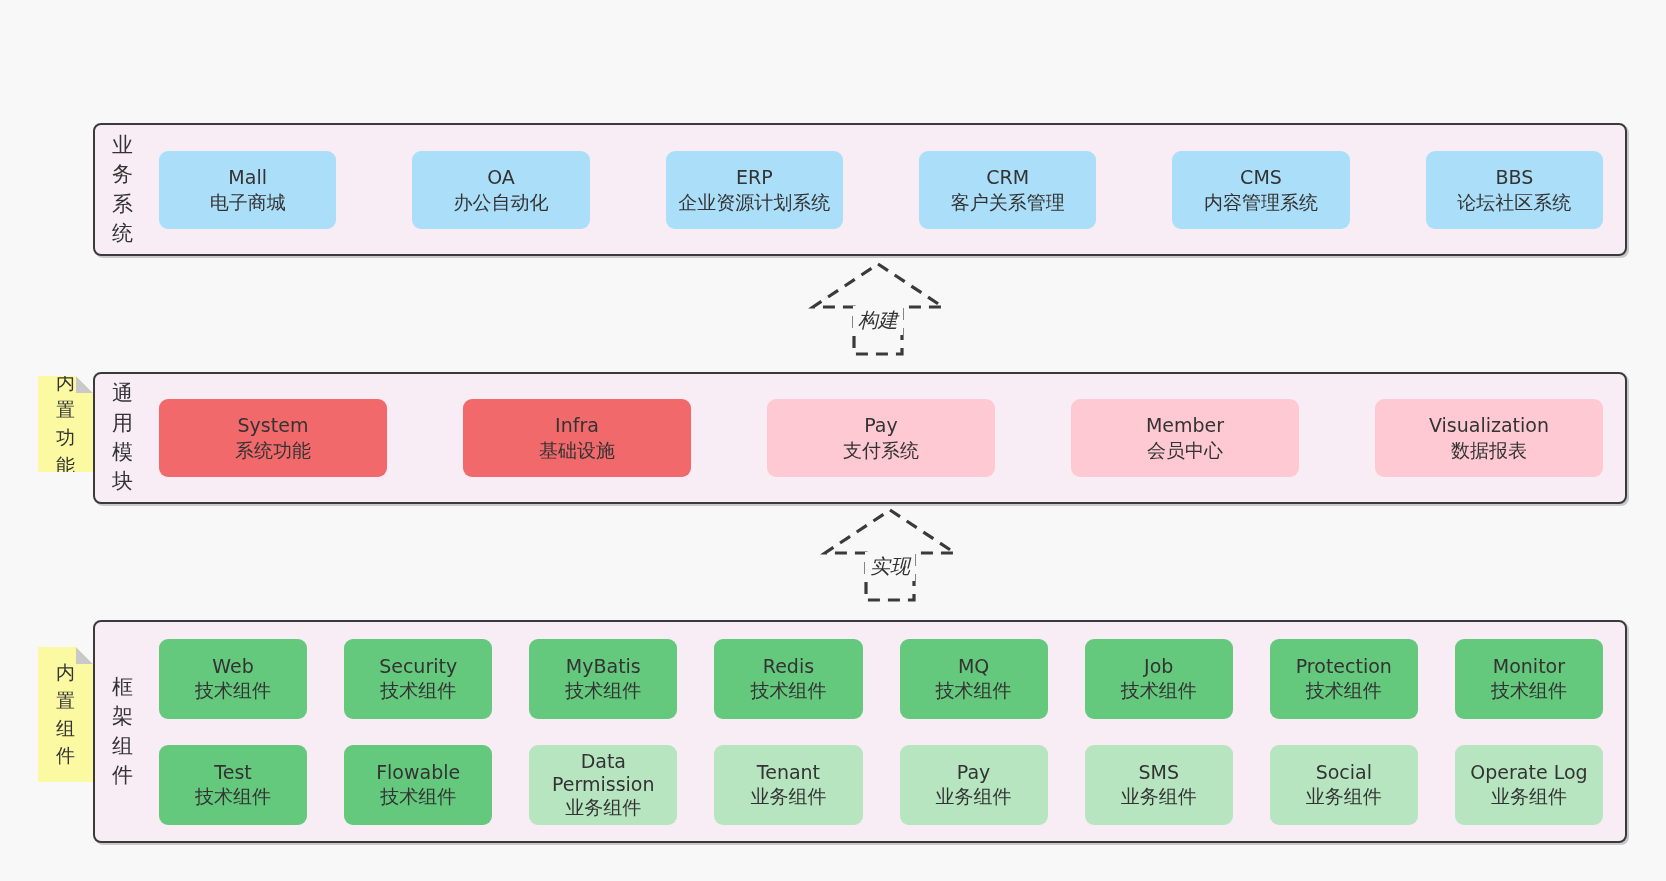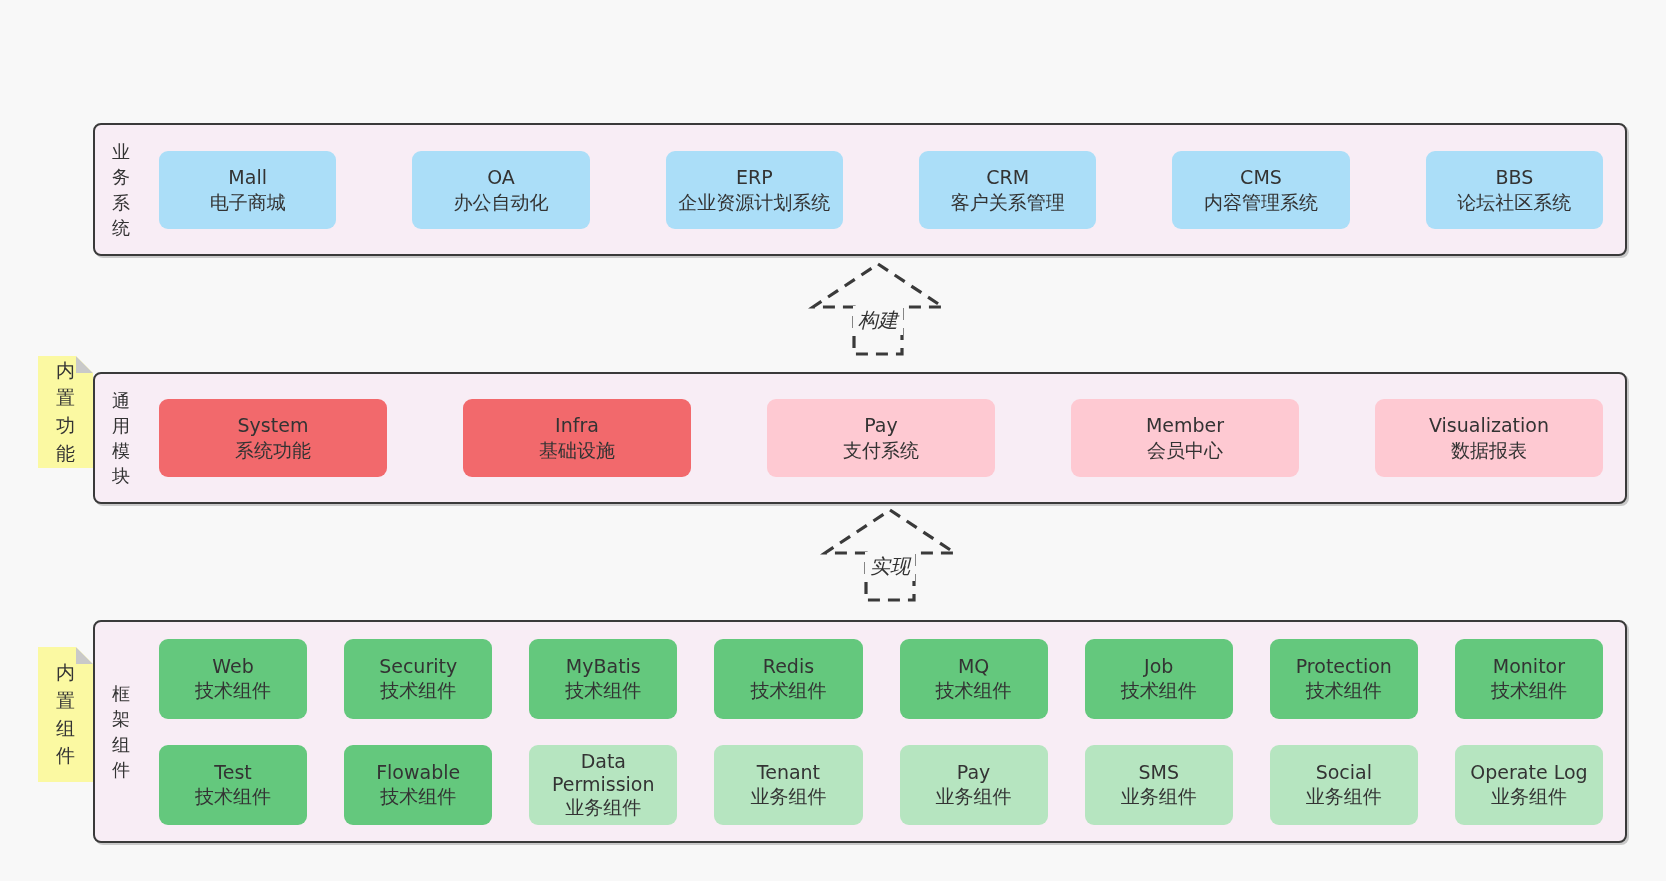--- a/index.html
+++ b/index.html
@@ -12,40 +12,40 @@
   body{background:var(--page-bg);font-family:"DejaVu Sans","Liberation Sans",sans-serif;color:var(--text);}
   .canvas{position:relative;width:1666px;height:881px;background:var(--page-bg);overflow:hidden;}
 
   .band{position:absolute;left:93px;width:1534px;background:var(--band-bg);
         border:2px solid var(--outline);border-radius:8px;box-sizing:border-box;
         display:flex;align-items:center;box-shadow:2px 2px 0 #c9c9c9;}
   #band-business{top:123px;height:133px;}
   #band-modules{top:372px;height:132px;}
   #band-components{top:620px;height:223px;}
 
-  .band-label{flex:none;width:24px;margin:0 26px 0 14px;font-size:18px;line-height:1.4;
-              word-break:break-all;text-align:center;color:var(--text);}
+  .band-label{flex:none;width:24px;margin:0 26px 0 14px;font-size:21px;line-height:1.4;
+              word-break:break-all;text-align:right;color:var(--text);}
 
   .box-row{display:flex;flex:1;gap:76px;margin-right:22px;}
   .rows{flex:1;display:flex;flex-direction:column;gap:26px;margin-right:22px;}
   .rows .box-row{margin-right:0;gap:37px;}
 
   .box{flex:1;height:78px;border-radius:9px;display:flex;flex-direction:column;
        align-items:center;justify-content:center;text-align:center;font-size:19px;line-height:1.3;padding:2px;box-sizing:border-box;}
   .rows .box{height:80px;line-height:1.22;}
   .blue{background:var(--business-box);}
   .red{background:var(--module-core);text-align:right;}
   .pink{background:var(--module-optional);}
   .green{background:var(--tech-component);}
   .lgreen{background:var(--biz-component);}
 
   .sticky{position:absolute;left:38px;width:55px;background:var(--sticky);
           clip-path:polygon(0 0,calc(100% - 17px) 0,100% 17px,100% 100%,0 100%);
           display:flex;align-items:center;justify-content:center;}
-  #sticky-features{top:356px;height:112px;}
+  #sticky-features{top:376px;height:96px;}
   #sticky-components{top:647px;height:135px;}
   .sticky-text{width:20px;font-size:19px;line-height:1.45;word-break:break-all;text-align:center;color:var(--text);}
   .fold{position:absolute;top:0;right:0;width:17px;height:17px;background:var(--sticky-fold);
         clip-path:polygon(0 0,100% 100%,0 100%);}
 
   .arrow{position:absolute;width:140px;height:98px;}
   #arrow-build{left:808px;top:260px;}
   #arrow-implement{left:820px;top:506px;}
   .arrow svg{display:block;width:140px;height:98px;}
   .arrow-label{position:absolute;left:50%;top:46px;transform:translateX(-50%);

